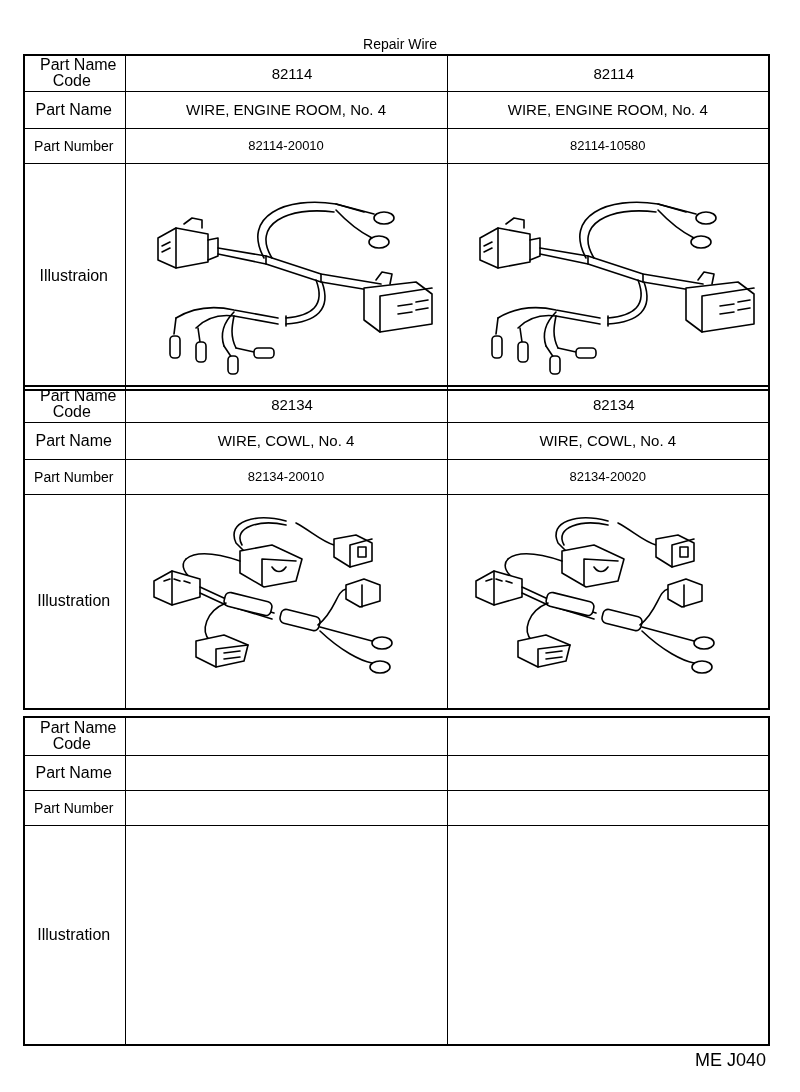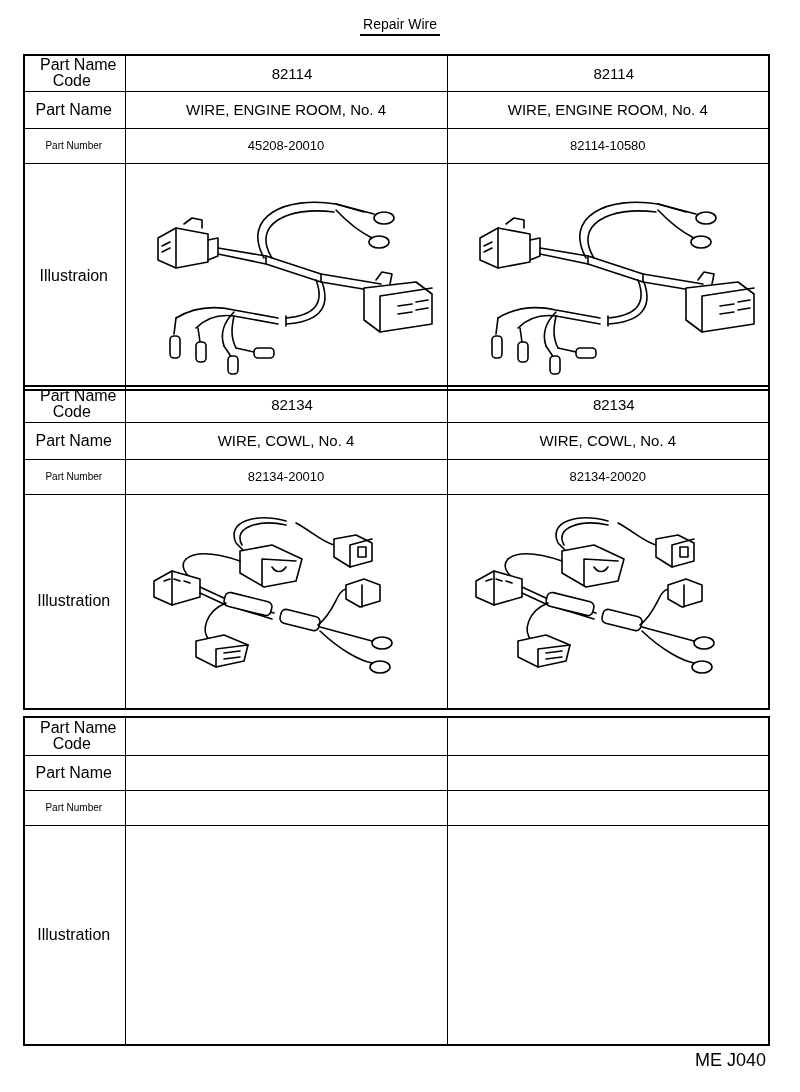--- a/index.html
+++ b/index.html
@@ -1,39 +1,39 @@
 <!DOCTYPE html>
 <html><head>
 <meta charset="utf-8">
 <style>
   * { box-sizing: border-box; margin: 0; padding: 0; }
   html, body { width: 800px; height: 1092px; background: #ffffff; overflow: hidden; }
   body { position: relative; font-family: "Liberation Sans", sans-serif; color: #000; }
 
   .page-title {
-    position: absolute; left: 0; width: 800px; top: 16px;
+    position: absolute; left: 0; width: 800px; top: 36px;
     text-align: center; font-size: 14px;
   }
   .page-title span { display: inline-block; border-bottom: 2px solid #000; padding: 0 3px 2px; }
 
   table.parts {
     position: absolute; left: 23px; width: 746px;
     border-collapse: collapse; border: 2px solid #000;
     table-layout: fixed;
   }
   table.parts td { border: 1px solid #000; text-align: center; vertical-align: middle; font-size: 15px; }
   table.parts td.label { width: 101px; font-size: 16px; line-height: 16px; padding: 0 4px 0 2px; }
   table.parts td.label.two-line { text-align: right; padding-right: 8px; }
   table.parts td.label.two-line span.l1 { display: block; text-align: right; }
   table.parts td.label.two-line span.l2 { display: block; text-align: center; }
   table.parts td.val { width: 322px; padding-left: 12px; }
   table.parts tr.r-code td { height: 36px; }
   table.parts tr.r-name td { height: 37px; }
   table.parts tr.r-num td { height: 35px; font-size: 13px; }
-  table.parts tr.r-num td.label { font-size: 10px; }
+  table.parts tr.r-num td.label { font-size: 14px; }
 
   #t1 { top: 54px; }
   #t1 tr.r-ill td { height: 227px; margin-top: 7px; }
   #t2 { top: 385px; }
   #t2 tr.r-ill td { height: 215px; }
   #t3 { top: 716px; }
   #t3 tr.r-code td { height: 38px; }
   #t3 tr.r-name td { height: 35px; }
   #t3 tr.r-num td { height: 35px; }
   #t3 tr.r-ill td { height: 220px; }
@@ -61,21 +61,21 @@
     <td class="val">82114</td>
     <td class="val">82114</td>
   </tr>
   <tr class="r-name">
     <td class="label">Part Name</td>
     <td>WIRE, ENGINE ROOM, No. 4</td>
     <td>WIRE, ENGINE ROOM, No. 4</td>
   </tr>
   <tr class="r-num">
     <td class="label">Part Number</td>
-    <td>45208-20010</td>
+    <td>82114-20010</td>
     <td>82114-10580</td>
   </tr>
   <tr class="r-ill">
     <td class="label">Illustraion</td>
     <td class="ill">
       <svg width="300" height="200" viewBox="0 0 300 200">
 
         <path d="M22 62 L40 52 L72 58 L72 86 L40 92 L22 84 Z" class="fill"></path>
         <path d="M40 52 L40 92"></path>
         <path d="M48 48 L56 42 L66 44 L66 52"></path>

